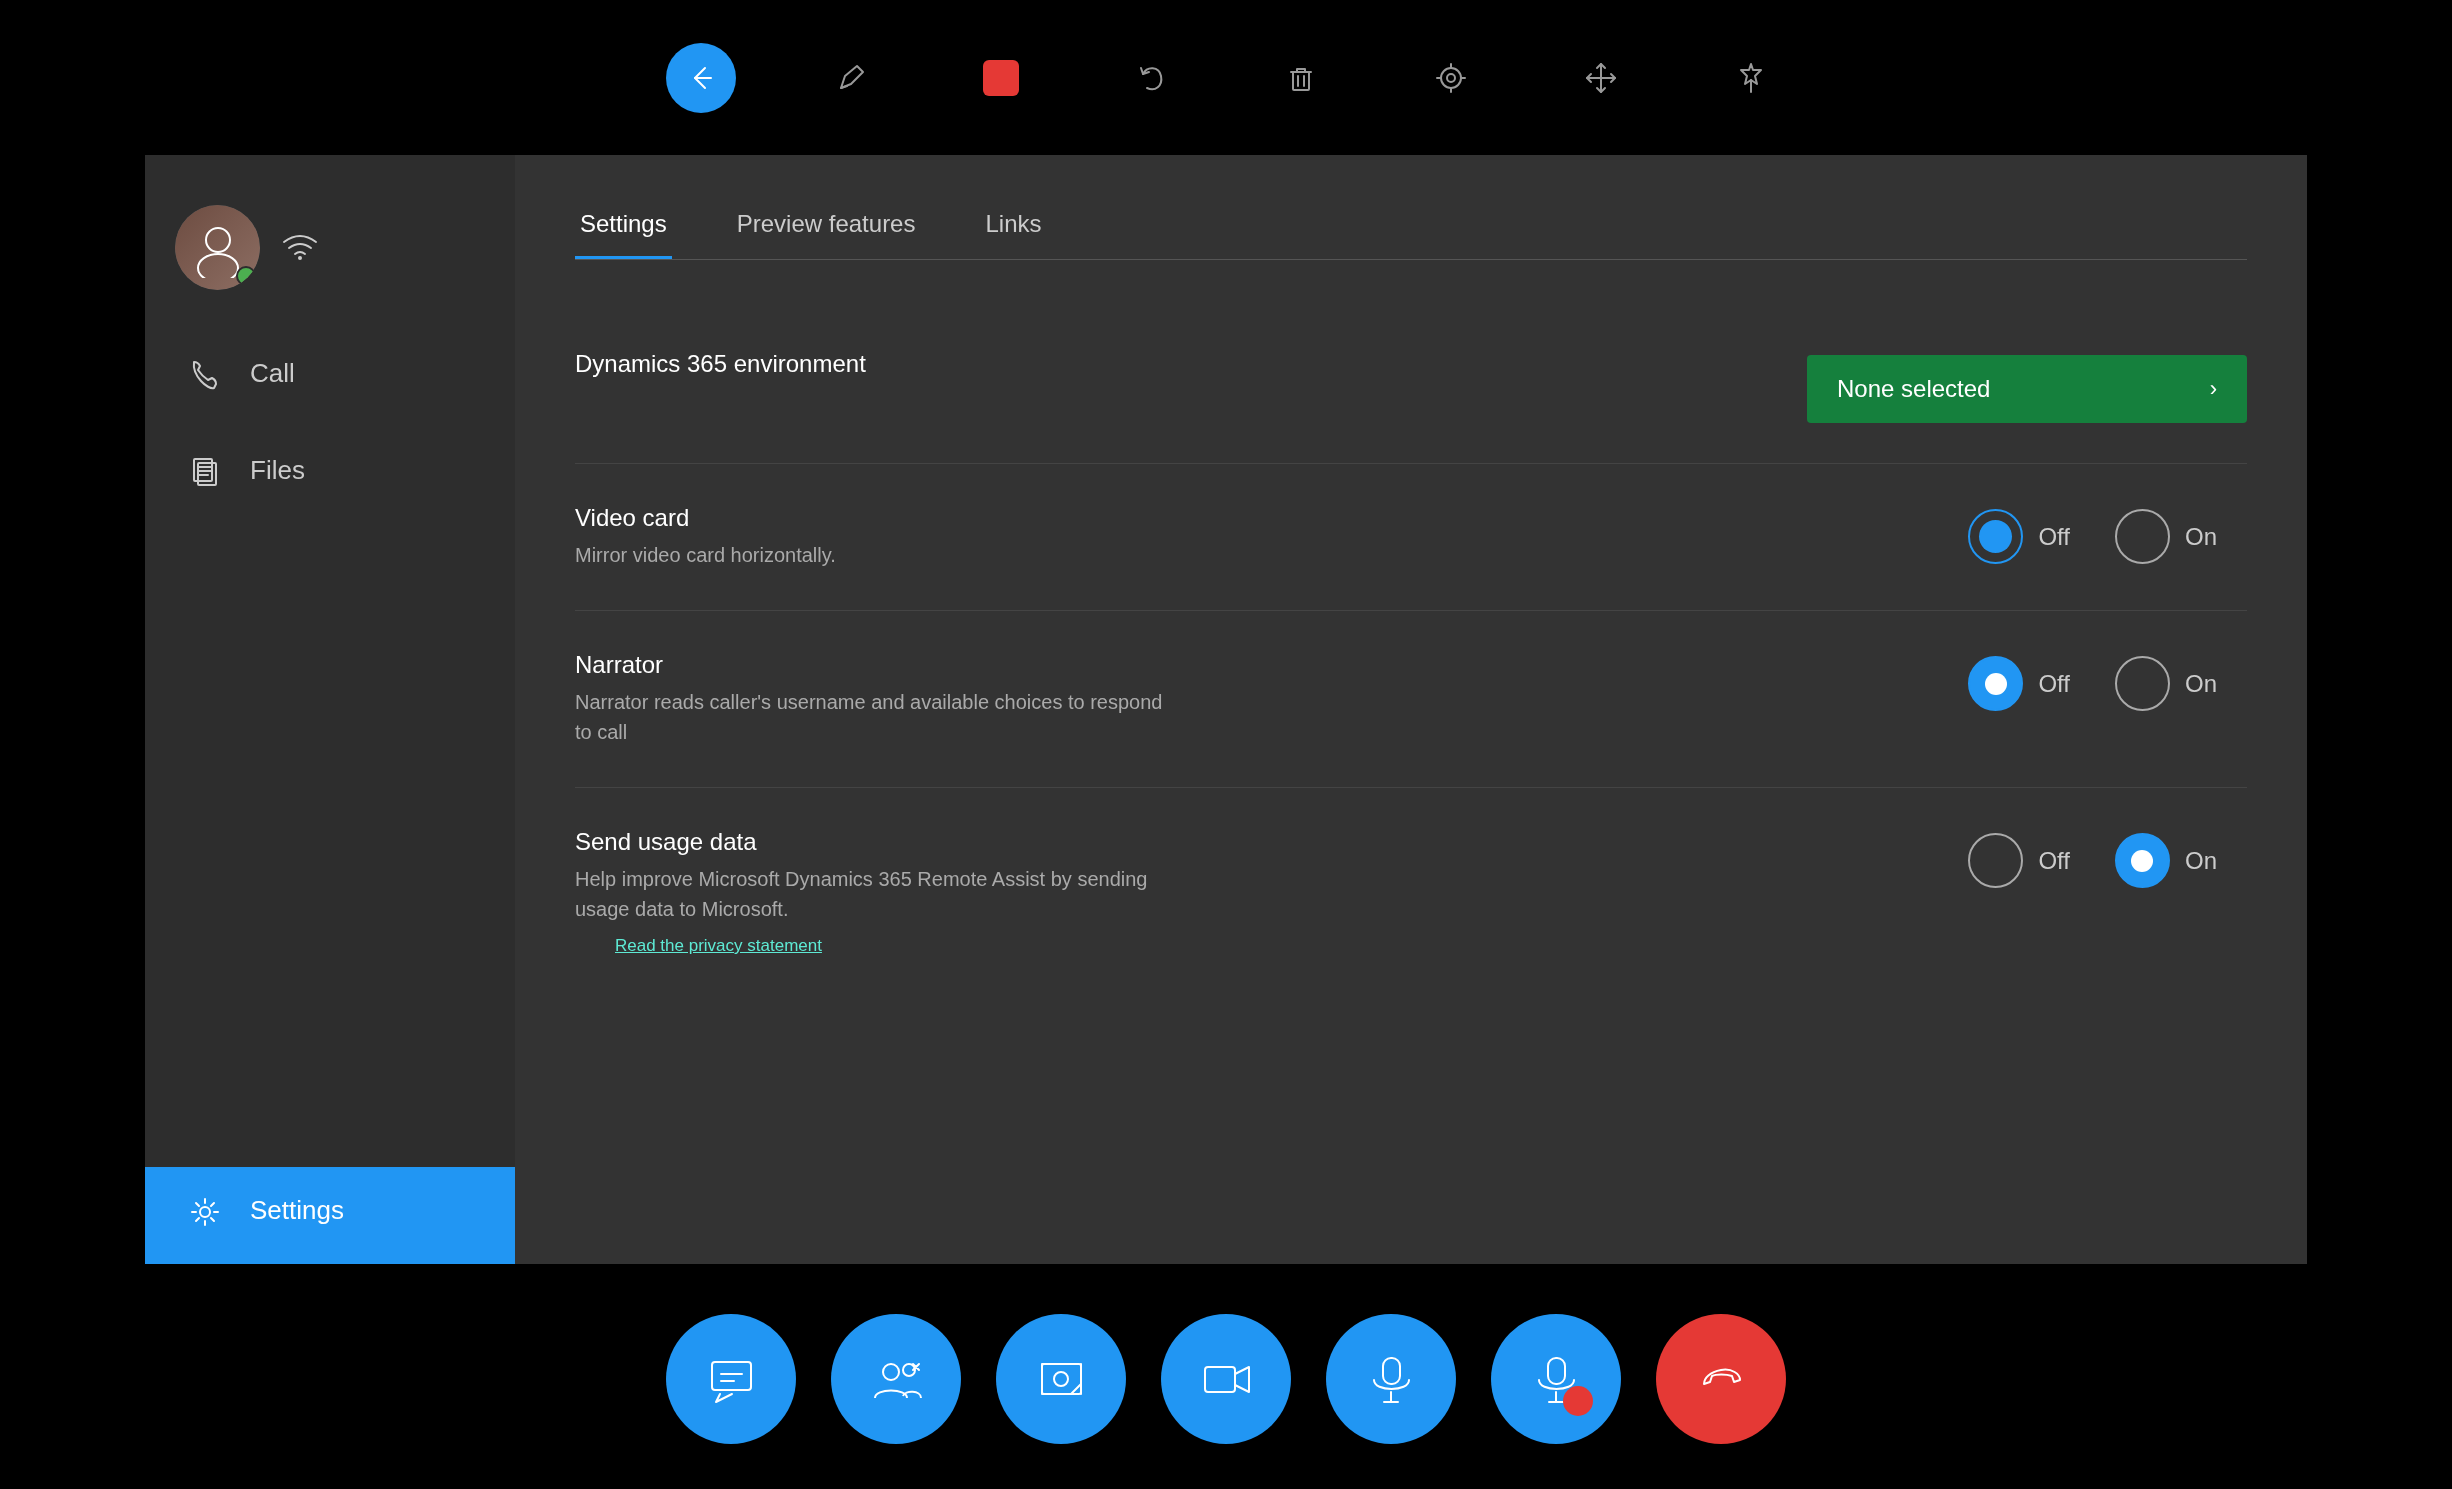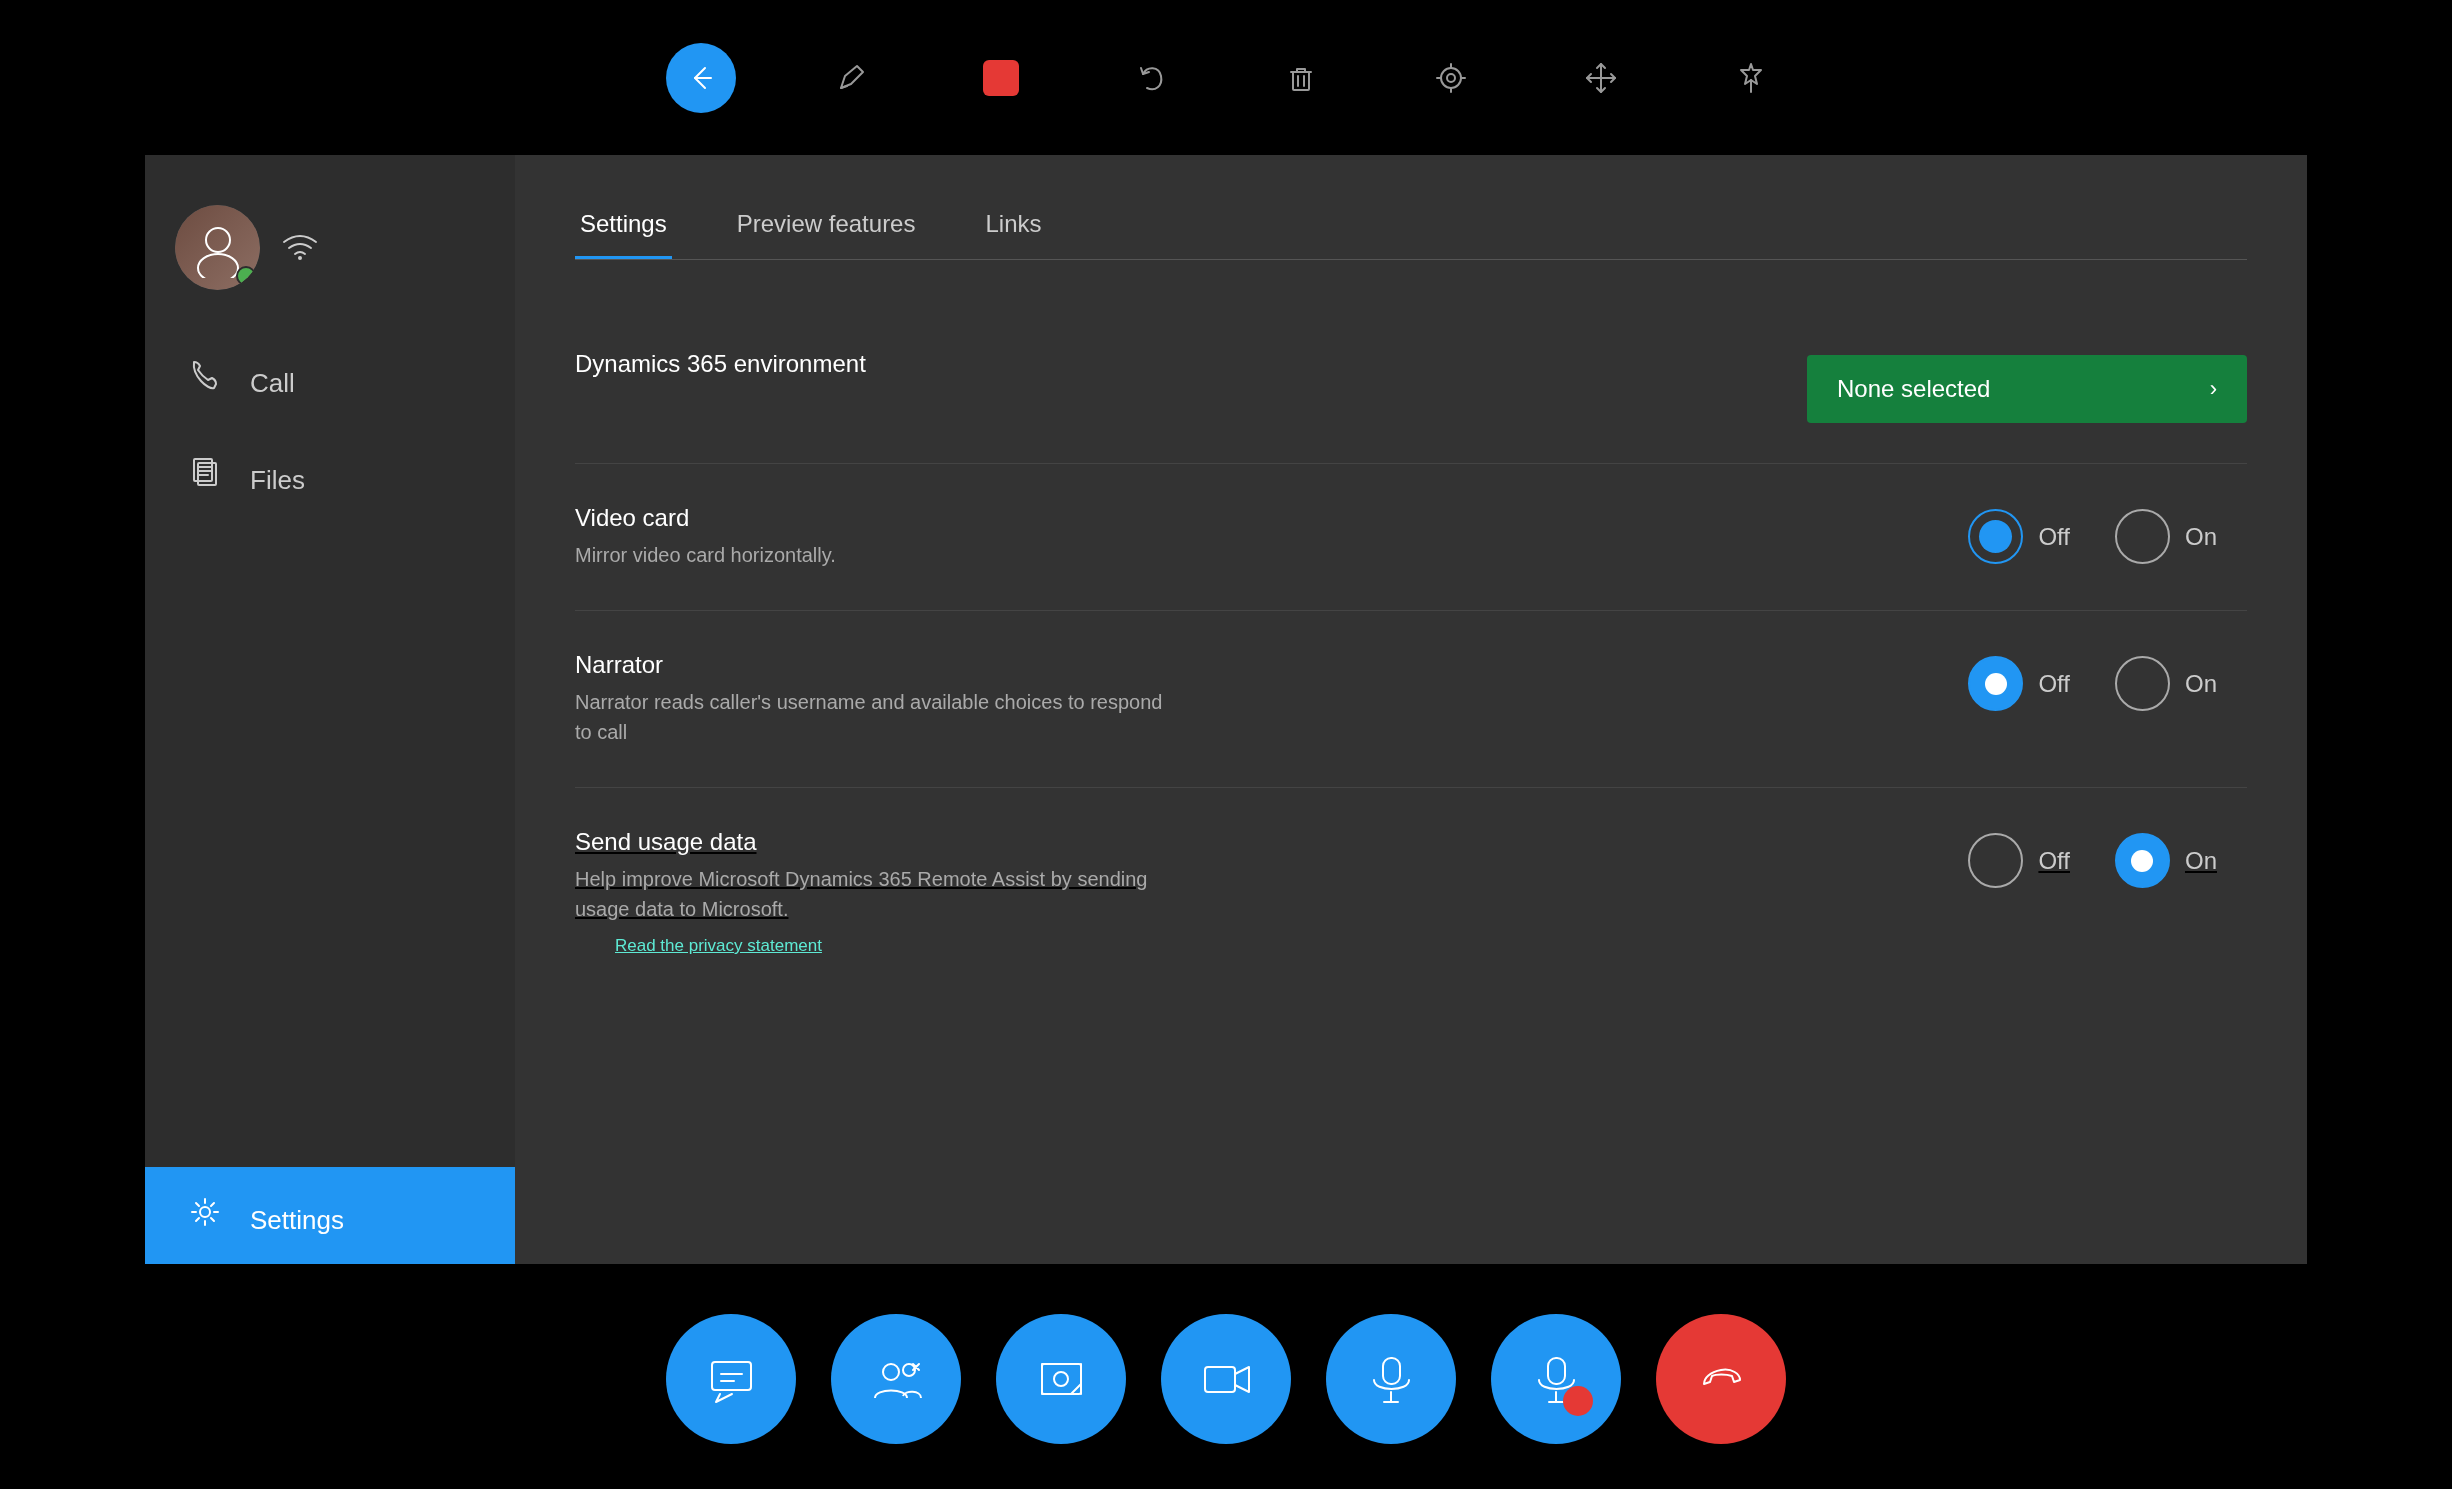--- a/index.html
+++ b/index.html
@@ -97,21 +97,21 @@
       border: 2px solid #2d2d2d;
     }
 
     .wifi-icon {
       color: #ccc;
       font-size: 28px;
     }
 
     .nav-item {
       display: flex;
-      align-items: flex-end;
+      align-items: flex-start;
       gap: 25px;
       padding: 28px 40px;
       color: #ccc;
       cursor: pointer;
       font-size: 26px;
       font-weight: 400;
     }
 
     .nav-item .nav-icon {
       font-size: 30px;
@@ -162,21 +162,20 @@
     .setting-row {
       display: flex;
       align-items: flex-start;
       justify-content: flex-end;
       padding: 40px 0;
       border-bottom: 1px solid #444;
     }
 
     .setting-row:last-child {
       border-bottom: none;
-      text-decoration: underline;
     }
 
     .setting-label {
       flex: 1;
     }
 
     .setting-title {
       color: #fff;
       font-size: 24px;
       font-weight: 500;

